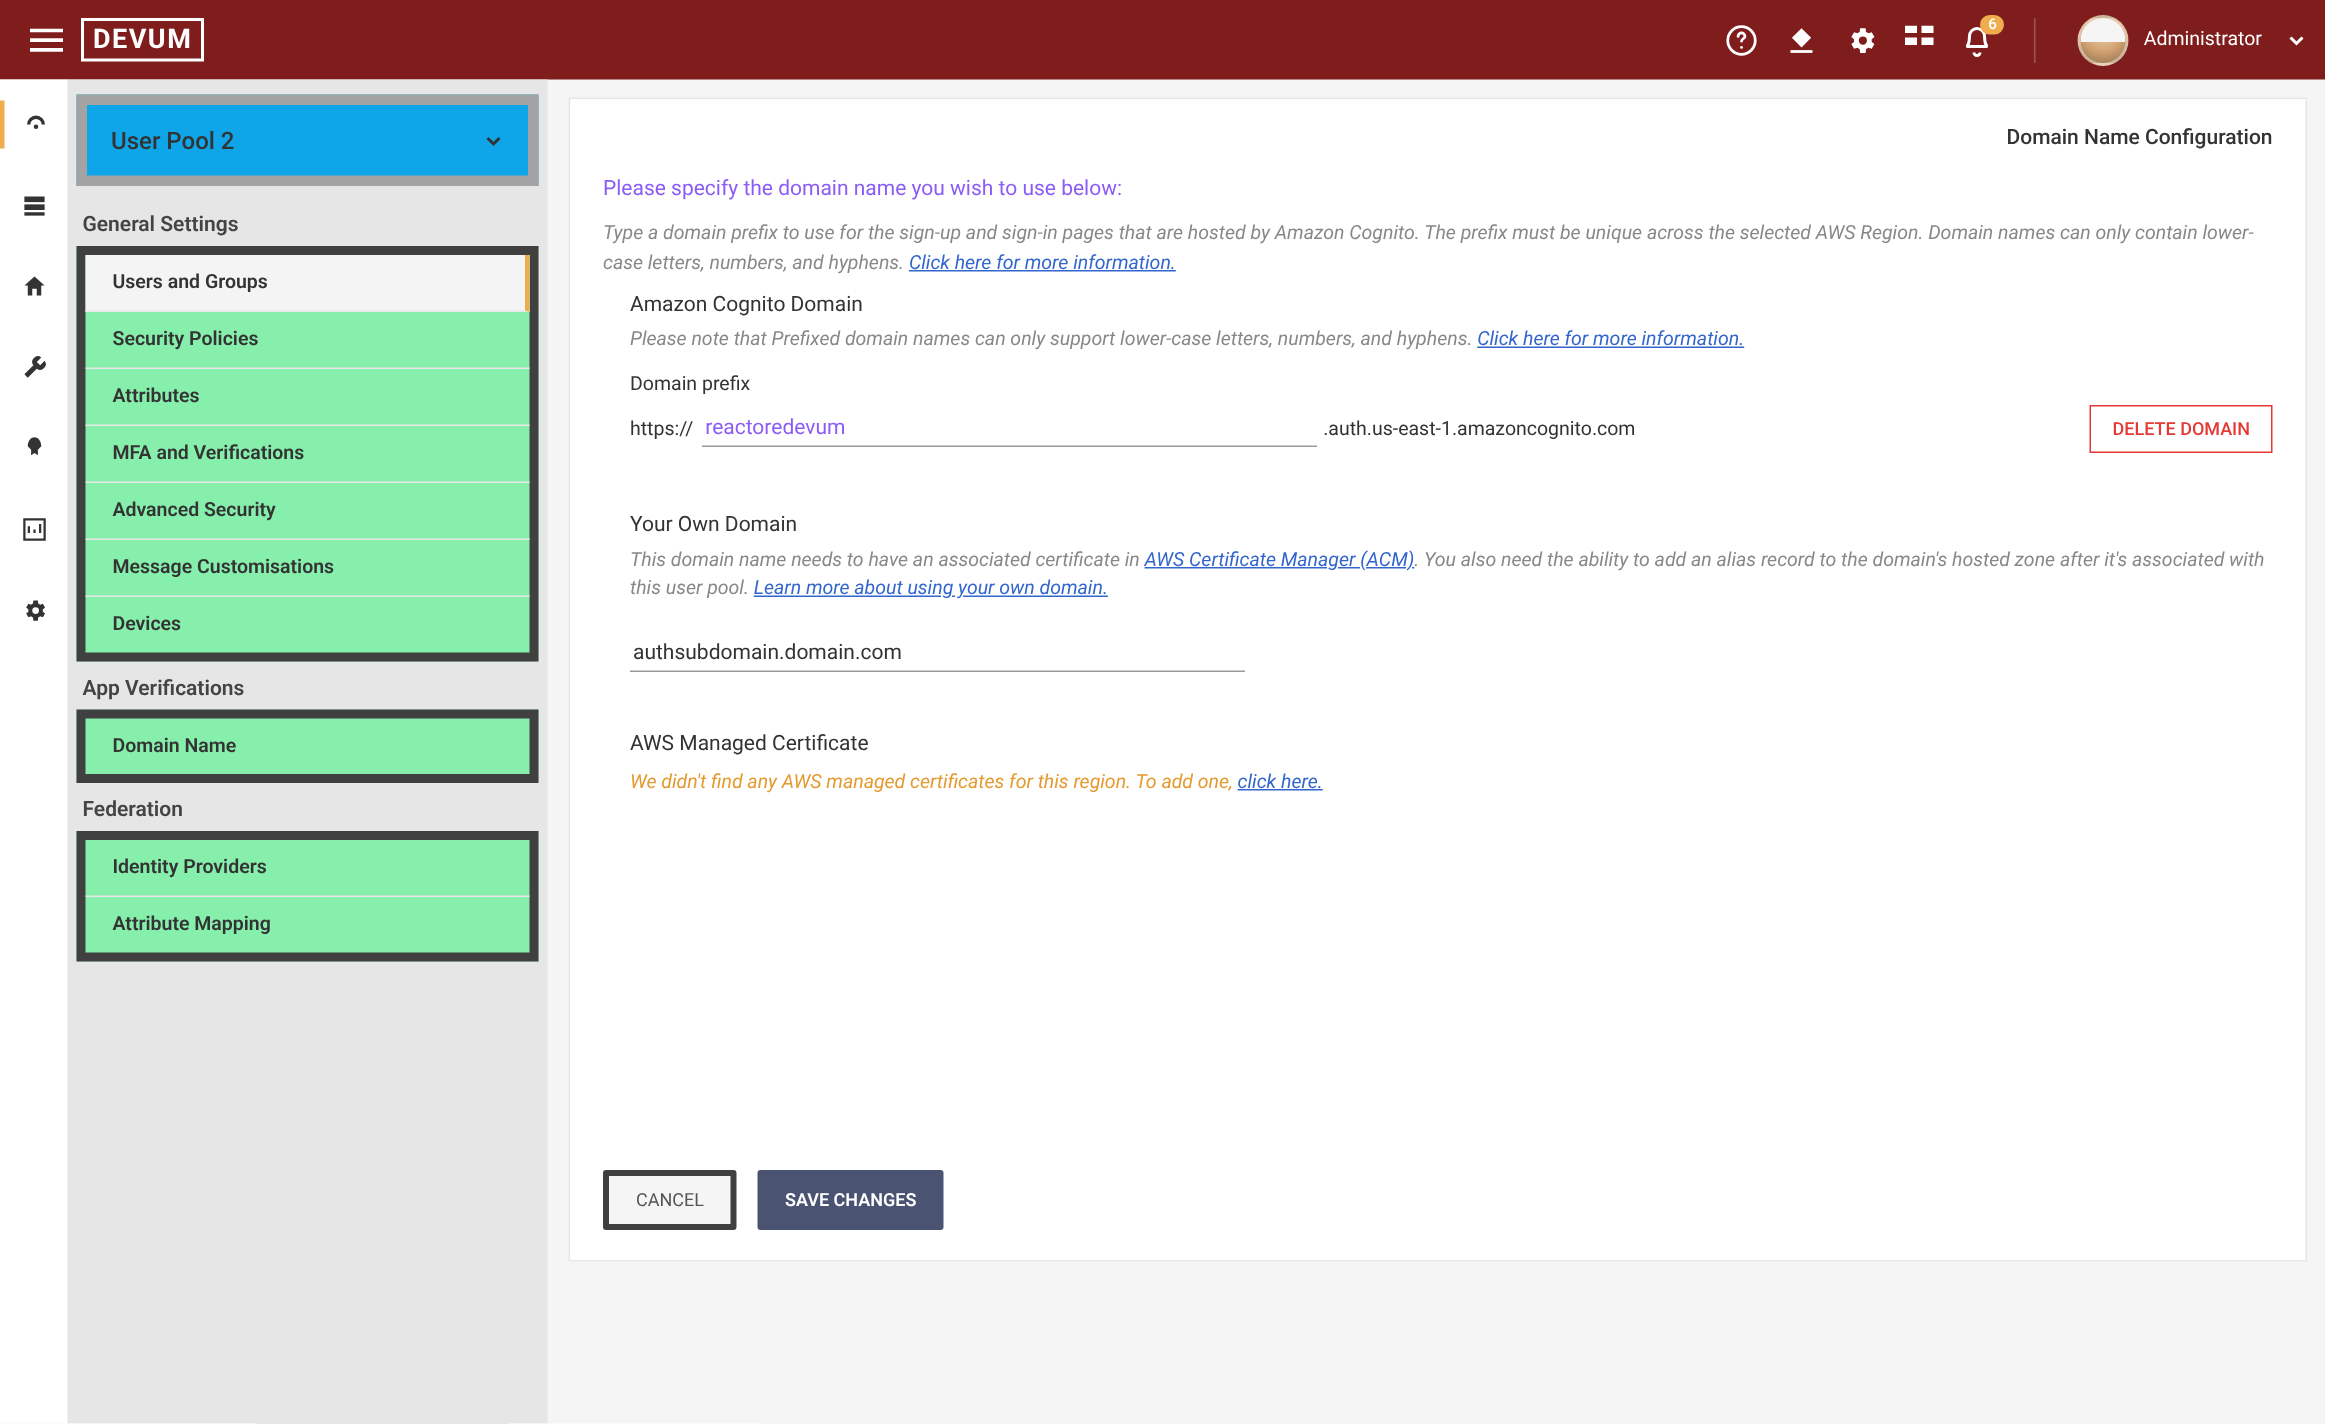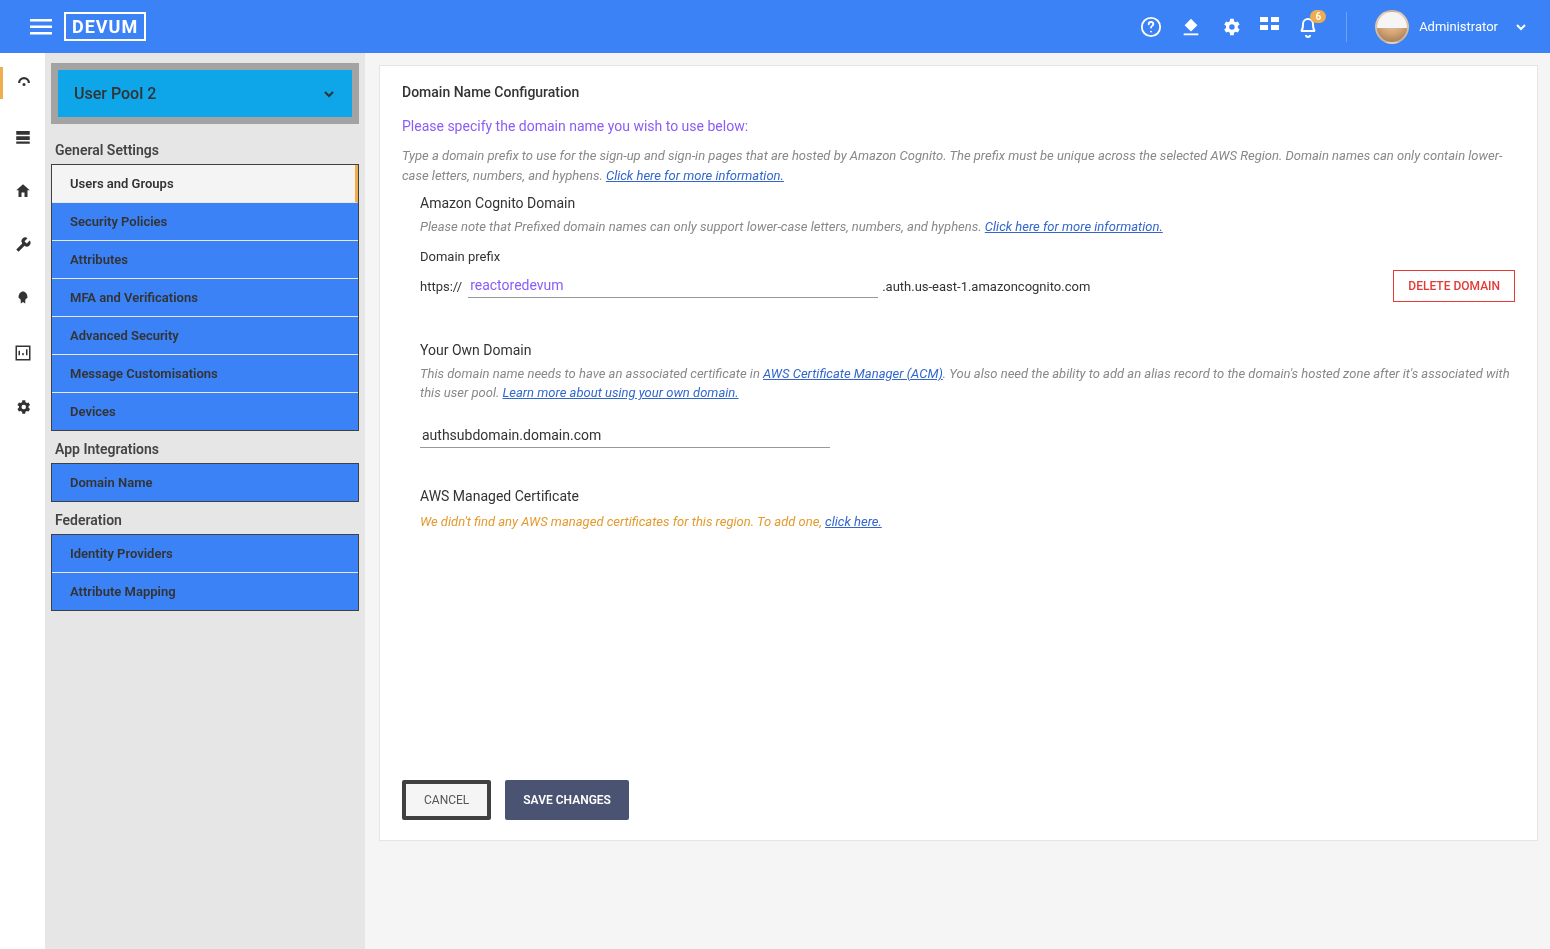--- a/index.html
+++ b/index.html
@@ -1,19 +1,19 @@
 <!DOCTYPE html>
 <html><head>
 <meta charset="utf-8">
 <style>
 * { margin: 0; padding: 0; box-sizing: border-box; font-family: -apple-system, BlinkMacSystemFont, "Segoe UI", Roboto, sans-serif; }
 body { background: #f5f5f5; width: 1550px; height: 949px; overflow: hidden; }
 
 
-.header { background: #3b82f6; height: 53px; display: flex; align-items: center; padding: 0 22px; color: #fff; }
+.header { background: #7f1d1d; height: 53px; display: flex; align-items: center; padding: 0 12px; color: #fff; }
 .hamburger { cursor: pointer; padding: 8px; }
 .hamburger svg { display: block; }
 .logo { display: flex; align-items: center; margin-left: 4px; }
 .logo-box { border: 2px solid #fff; padding: 2px 6px; font-weight: 700; font-size: 18px; letter-spacing: 1px; color:#fff; }
 .header-spacer { flex: 1; }
 .header-icons { display: flex; align-items: center; gap: 18px; }
 .header-icon { position: relative; cursor: pointer; display:flex; align-items:center; justify-content:center; }
 .header-icon svg { display:block; }
 .badge { position: absolute; top: -6px; right: -8px; background: #f0ad4e; color: #fff; border-radius: 10px; font-size: 10px; padding: 1px 5px; font-weight: 600; }
 .divider-v { width: 1px; height: 30px; background: rgba(255,255,255,0.25); margin: 0 10px; }
@@ -26,29 +26,29 @@
 
 .layout { display: flex; height: calc(100% - 53px); }
 .icon-rail { width: 45px; background: #fff; display: flex; flex-direction: column; align-items: center; padding-top: 14px; gap: 22px; }
 .rail-item { width: 45px; height: 32px; display: flex; align-items: center; justify-content: center; cursor: pointer; color: #333; }
 .rail-item.active { border-left: 3px solid #f0ad4e; }
 
 .sidebar { width: 320px; background: #e6e6e6; padding: 10px 6px; overflow-y: auto; }
 .pool-select { background: #0ea5e9; border: 7px solid #a3a3a3; padding: 14px 16px; display: flex; justify-content: space-between; align-items: center; cursor: pointer; margin-bottom: 8px; }
 .pool-select-label { font-size: 16px; color: #333; font-weight: 500;}
 .section-header { font-size: 14px; color: #444; font-weight: 600; padding: 10px 4px 6px; }
-.nav-list { background: #3b82f6; border: 1px solid #404040; }
+.nav-list { background: #86efac; border: 6px solid #404040; }
 .nav-item { padding: 11px 18px; font-size: 13px; color: #333; border-bottom: 1px solid #e8e8e8; cursor: pointer; font-weight: 600;}
 .nav-item:last-child { border-bottom: none; }
 .nav-item.active { background: #f4f4f4; border-right: 3px solid #f0ad4e; }
 
 .content { flex: 1; padding: 12px 12px 12px 14px; overflow-y: auto; }
 .card { background: #fff; border: 1px solid #e5e5e5; padding: 18px 22px 20px; min-height: 776px; display:flex; flex-direction:column;}
 .card-body { flex:1; }
-.card h2 { font-size: 14px; font-weight: 500; color: #333; margin-bottom: 18px; }
+.card h2 { font-size: 14px; font-weight: 500; color: #333; margin-bottom: 18px; text-align: right; }
 .card p.lead { font-size: 14px; color: #8b5cf6; margin-bottom: 12px; }
 .card p.help { font-size: 13px; font-style: italic; color: #888; margin-bottom: 10px; line-height: 1.5; }
 .card a { color: #3366cc; font-style: italic; }
 .subsection { margin-top: 8px; }
 .subsection-title { font-size: 14px; color: #333; margin-bottom: 6px; }
 .field-label { font-size: 13px; color: #333; margin-bottom: 6px; margin-top: 12px; }
 .domain-row { display: flex; align-items: flex-end; gap: 6px; }
 .domain-row.with-btn { justify-content: space-between; align-items:center;}
 .domain-left { display:flex; align-items:flex-end; gap:6px; flex:1;}
 .https-prefix { font-size: 13px; color: #333; padding-bottom: 4px;}
@@ -176,21 +176,21 @@
     <div class="nav-list">
       <div class="nav-item active">Users and Groups</div>
       <div class="nav-item">Security Policies</div>
       <div class="nav-item">Attributes</div>
       <div class="nav-item">MFA and Verifications</div>
       <div class="nav-item">Advanced Security</div>
       <div class="nav-item">Message Customisations</div>
       <div class="nav-item">Devices</div>
     </div>
 
-    <div class="section-header">App Integrations</div>
+    <div class="section-header">App Verifications</div>
     <div class="nav-list">
       <div class="nav-item">Domain Name</div>
     </div>
 
     <div class="section-header">Federation</div>
     <div class="nav-list">
       <div class="nav-item">Identity Providers</div>
       <div class="nav-item">Attribute Mapping</div>
     </div>
   </div>

